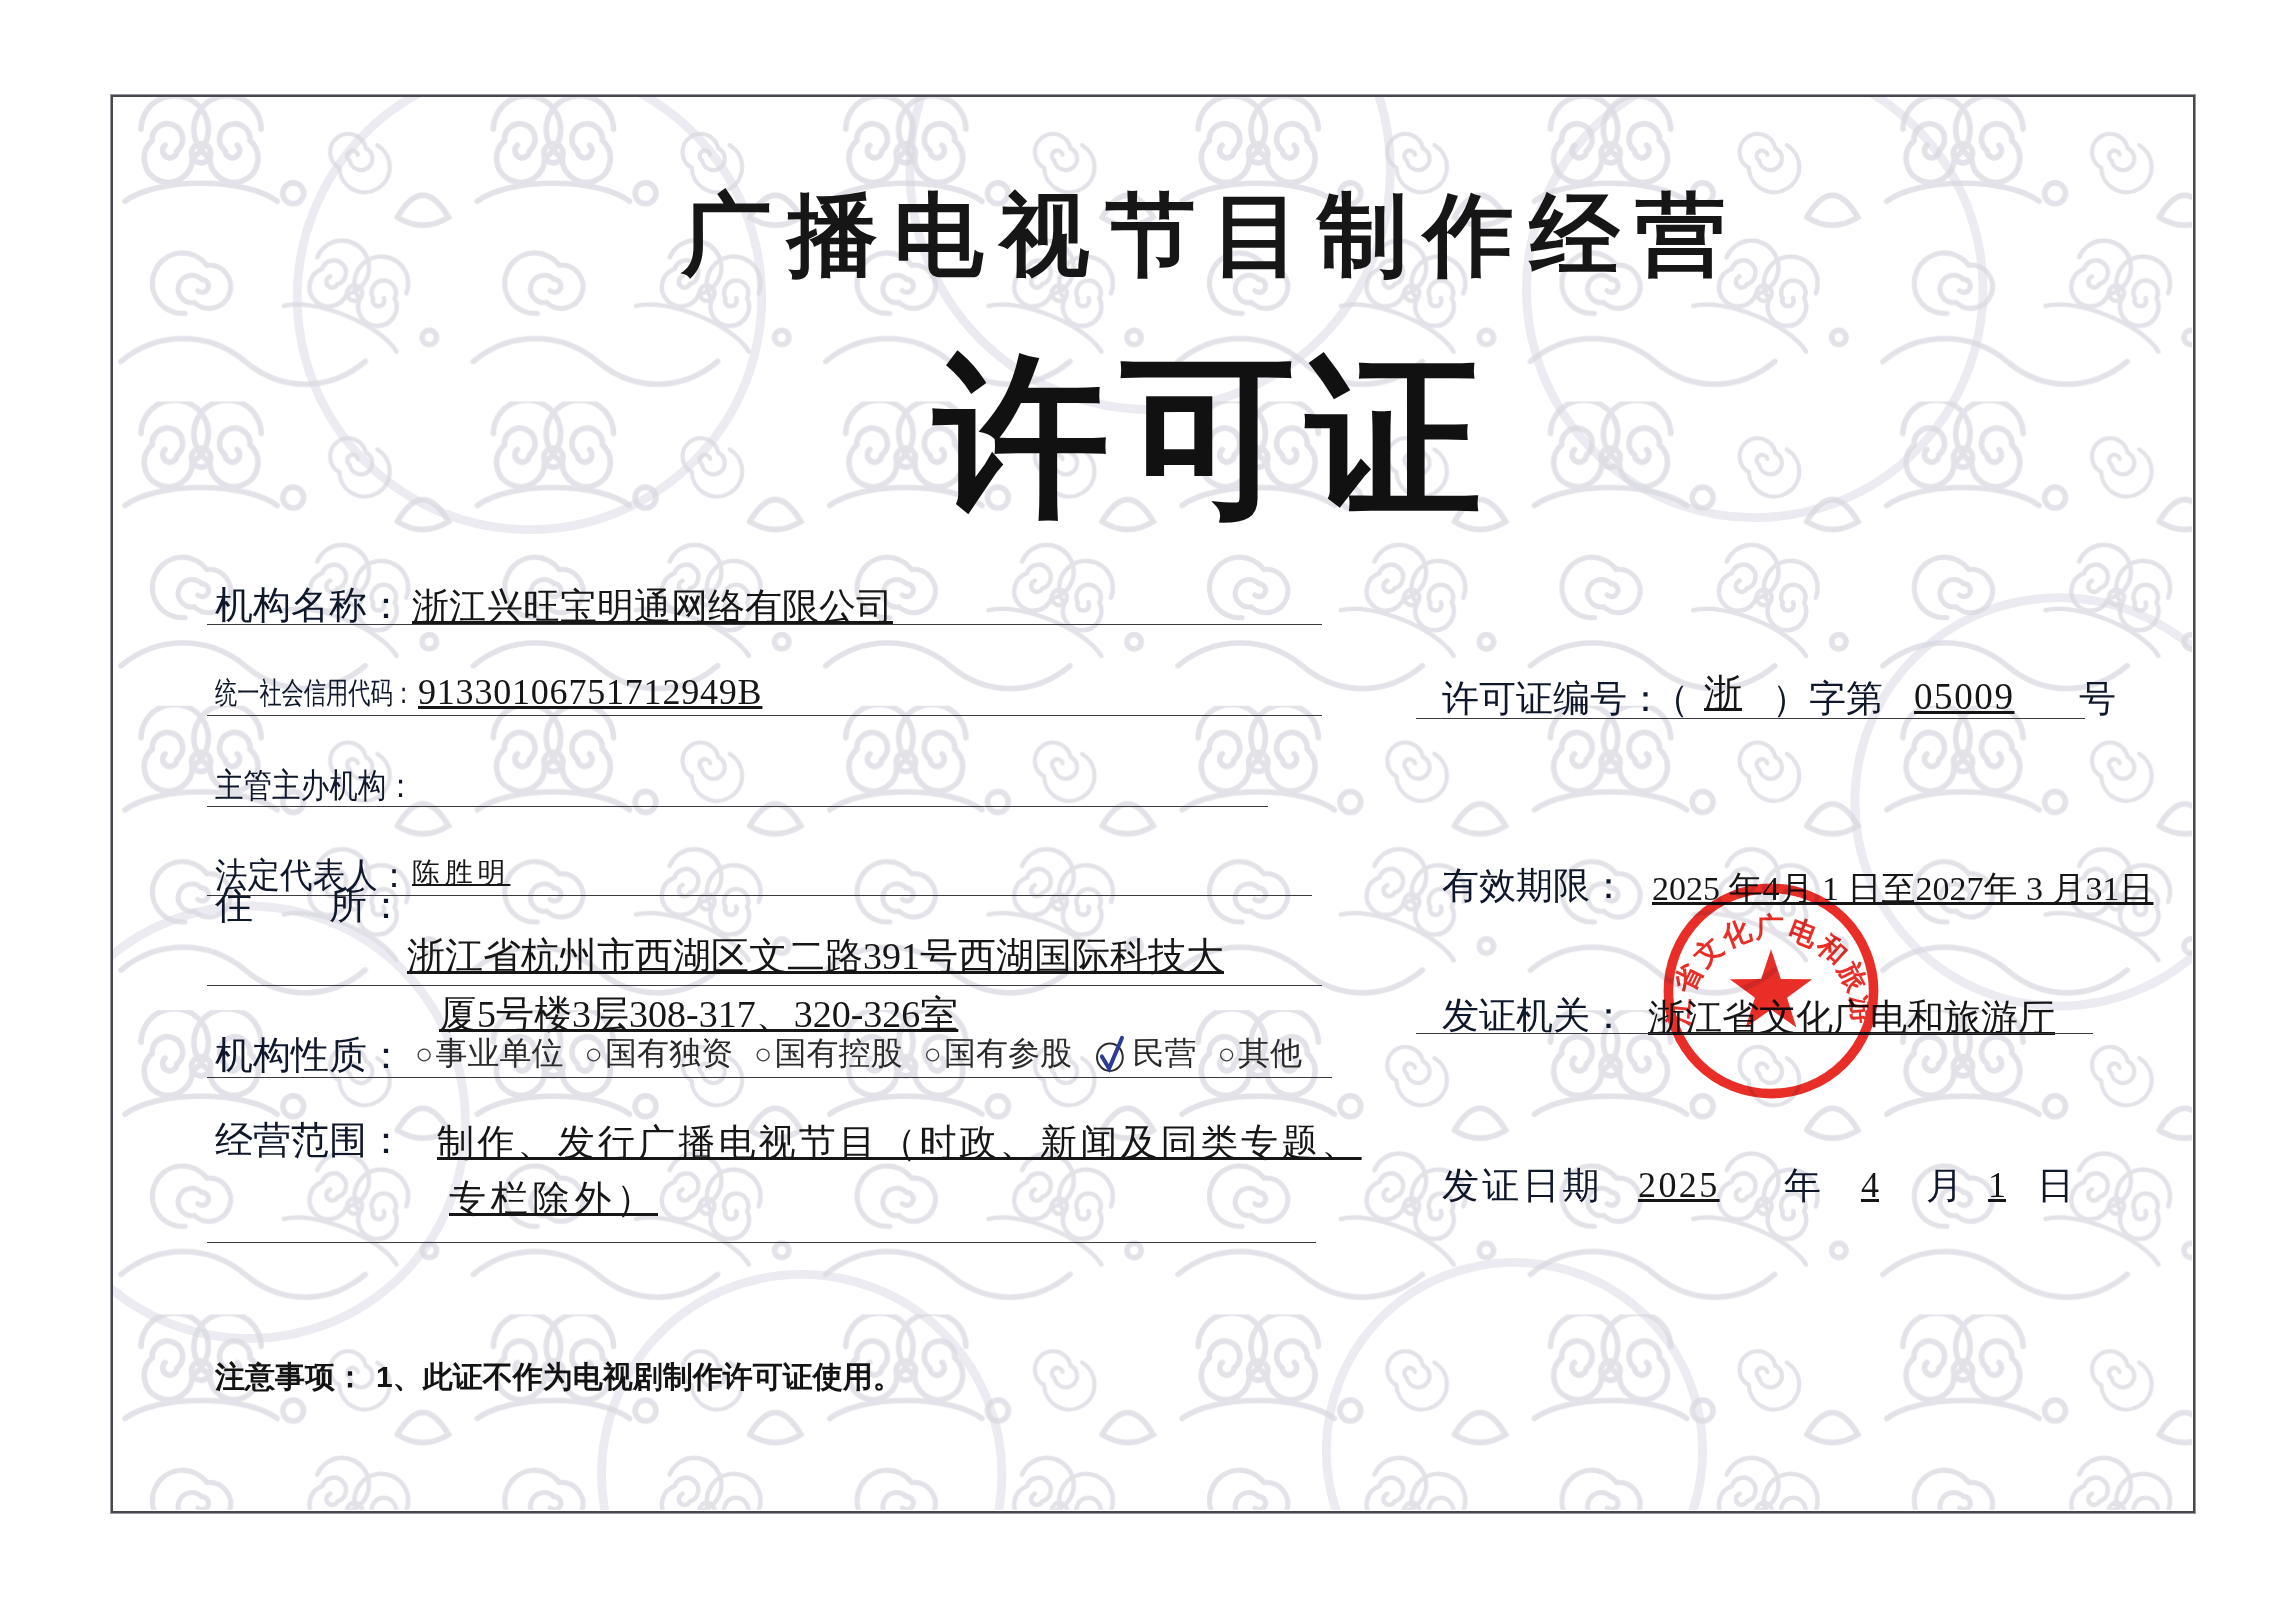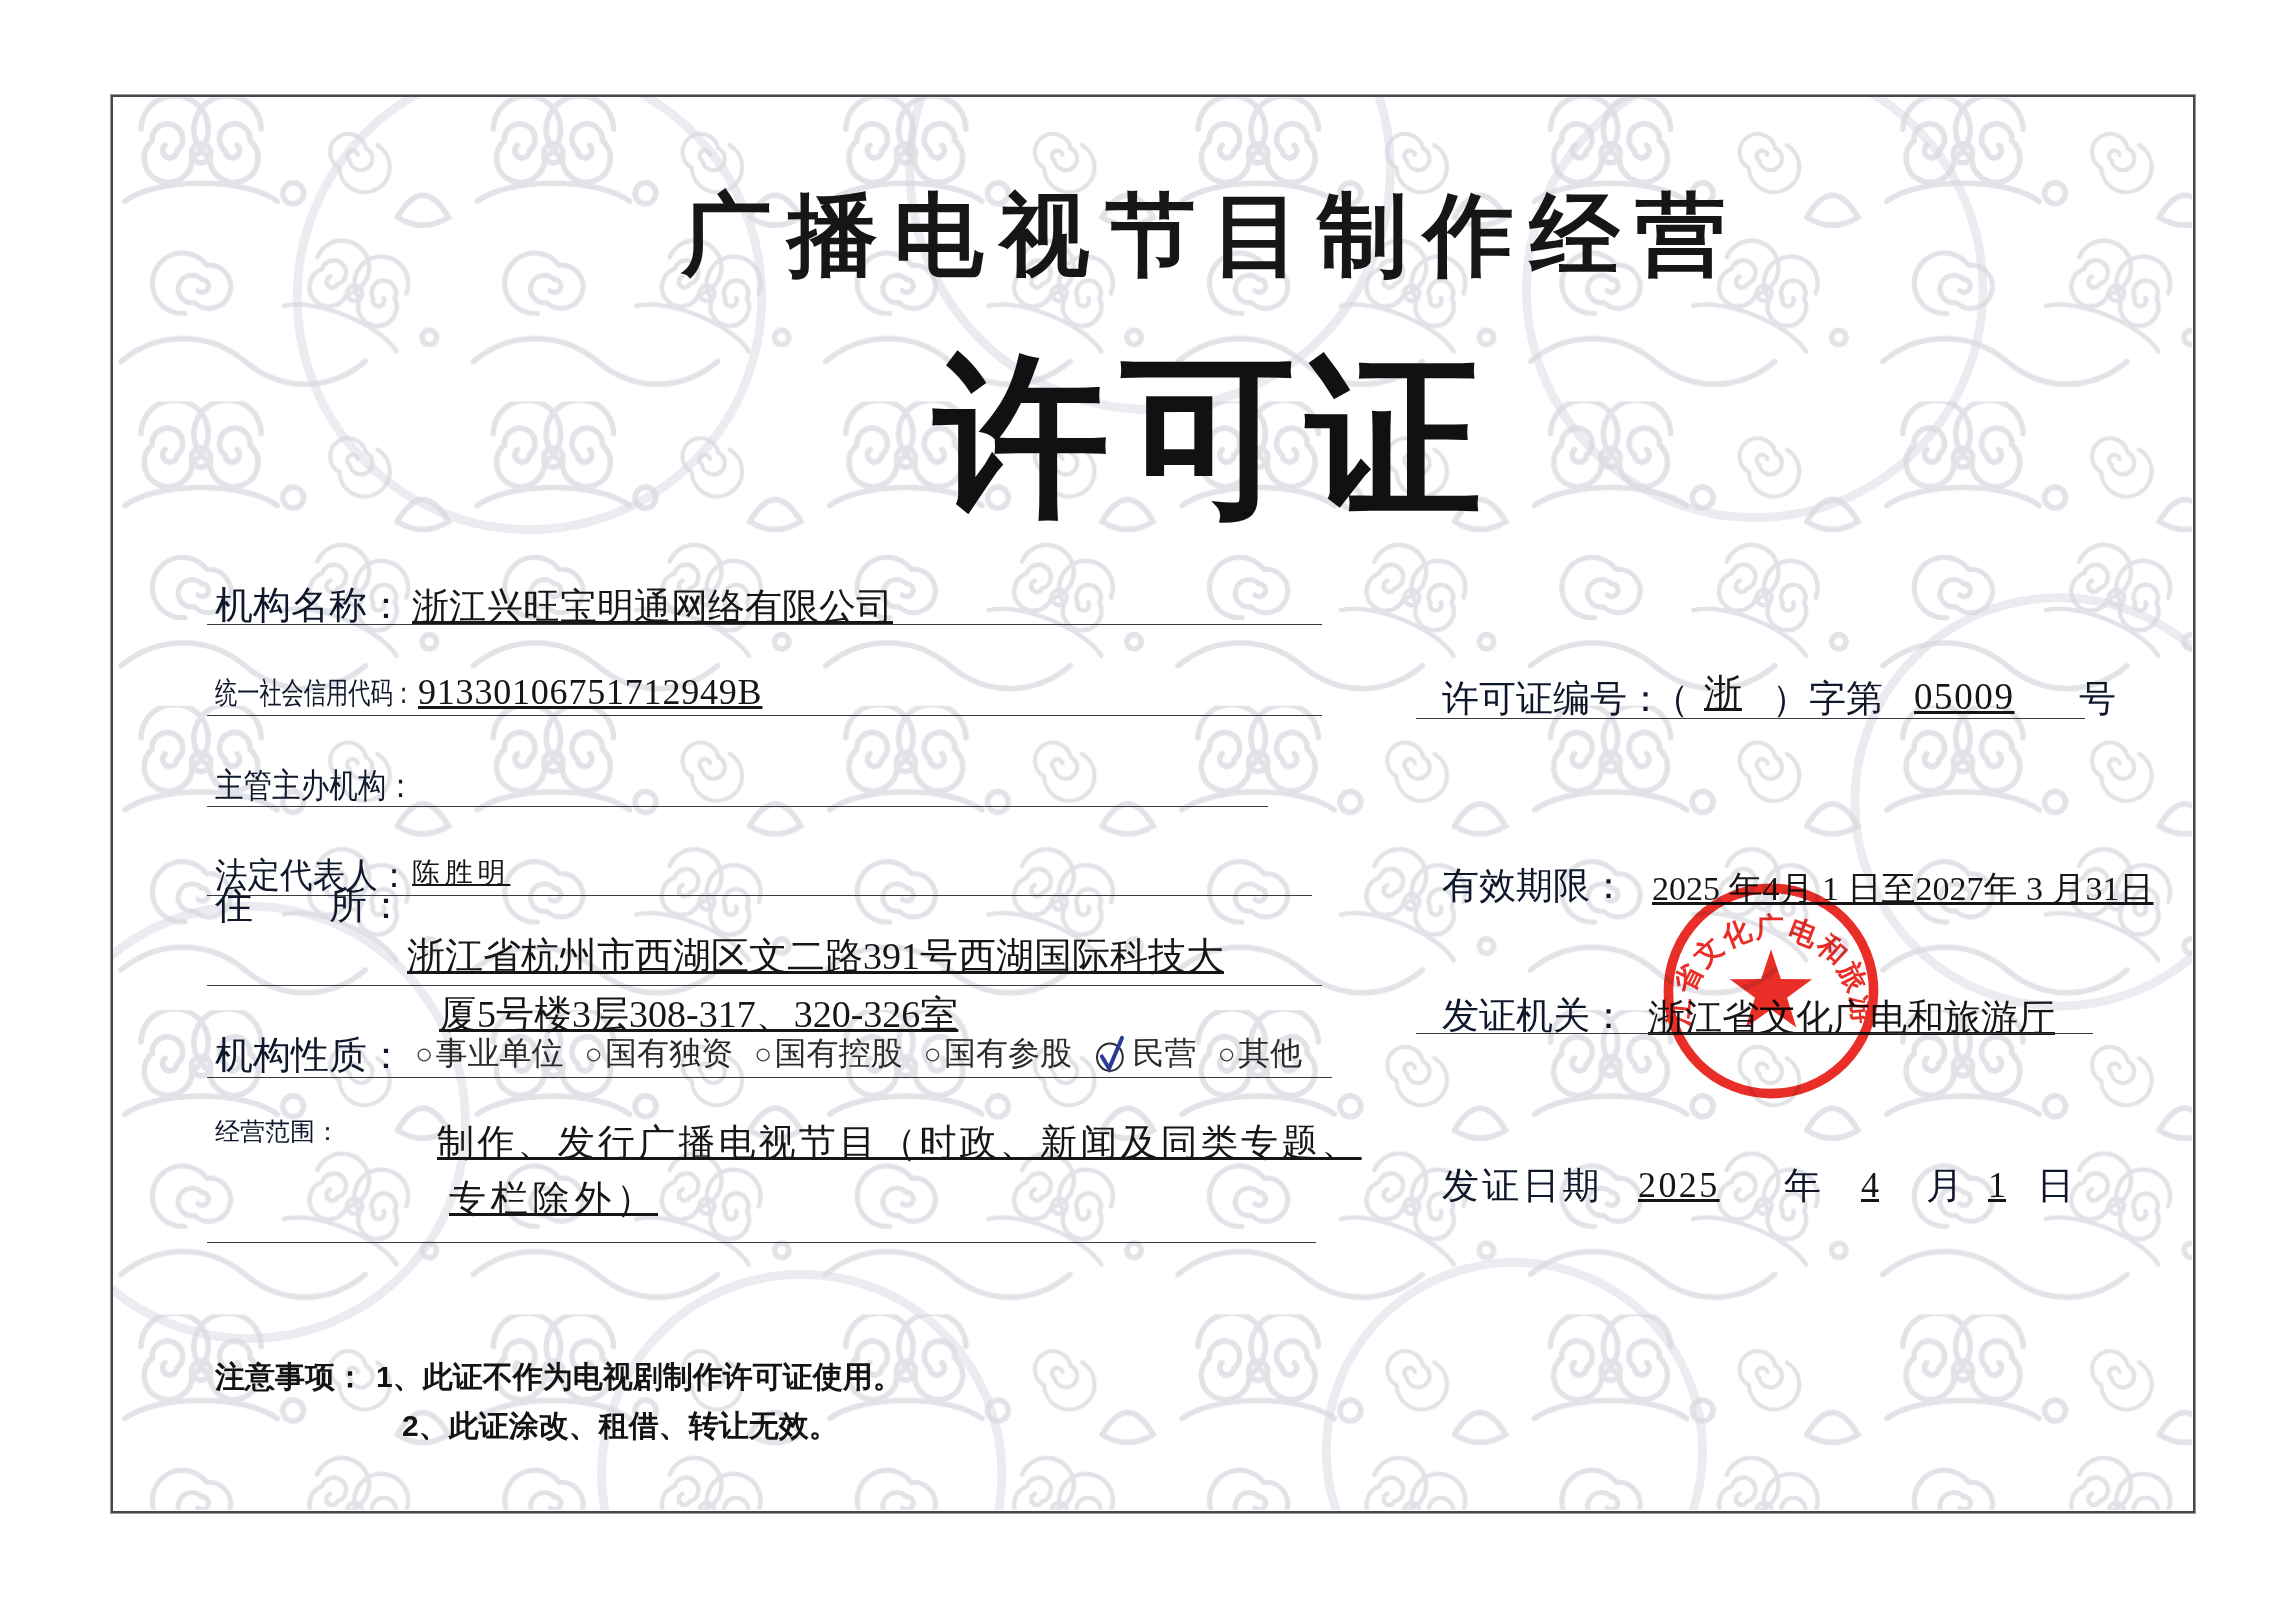--- a/index.html
+++ b/index.html
@@ -124,28 +124,27 @@
       </svg>
       <span>民营</span>
     </span>
     <span class="opt">
         <span class="radio">○</span>
         <span>其他</span>
       </span>
   </div>
   <div class="uline" style="left:207px; top:1077px; width:1125px;"></div>
 
-  <span class="abs lb" style="left:215px; top:1115px; font-size:25px;">经营范围：</span>
+  <span class="abs lb" style="left:215px; top:1115px; font-size:38px;">经营范围：</span>
   <span class="abs vl" style="left:437px; top:1118px; font-size:37px; letter-spacing:3.2px;">制作、发行广播电视节目（时政、新闻及同类专题、</span>
   <span class="abs vl" style="left:449px; top:1174px; font-size:37px; letter-spacing:4.8px;">专栏除外）</span>
   <div class="uline" style="left:207px; top:1242px; width:1109px;"></div>
 
   <span class="abs notes-txt" style="left:215px; top:1357px; font-size:30px;">注意事项：</span>
   <span class="abs notes-txt" style="left:376px; top:1357px;">1、此证不作为电视剧制作许可证使用。</span>
-  <span class="abs notes-txt" style="left:402px; top:1406px;">2、此证涂改、租借、转让无效。</span>
 
   <span class="abs lb" style="left:1442px; top:674px; font-size:37px;">许可证编号：</span>
   <span class="abs lb" style="left:1652px; top:674px; font-size:37px;">（</span>
   <span class="abs vl" style="left:1704px; top:668px; font-size:38px;">浙</span>
   <span class="abs lb" style="left:1772px; top:674px; font-size:37px;">）字第</span>
   <span class="abs vl" style="left:1914px; top:675px; font-size:37px; letter-spacing:1.6px;">05009</span>
   <span class="abs lb" style="left:2079px; top:674px; font-size:37px;">号</span>
   <div class="uline" style="left:1416px; top:718px; width:669px;"></div>
 
   <span class="abs lb" style="left:1442px; top:861px; font-size:37px;">有效期限：</span>

